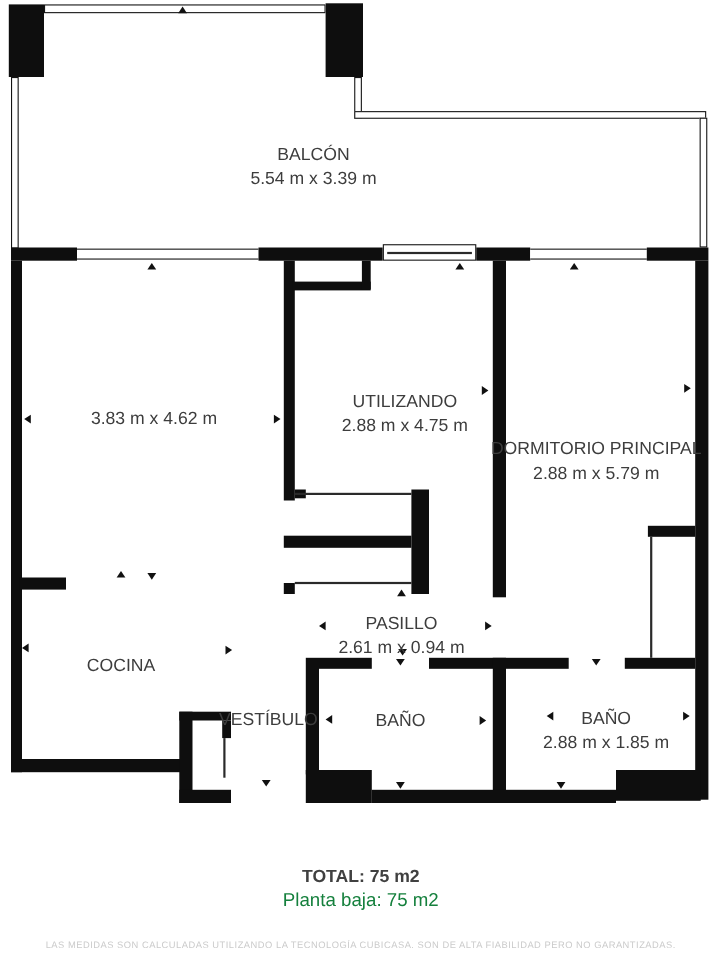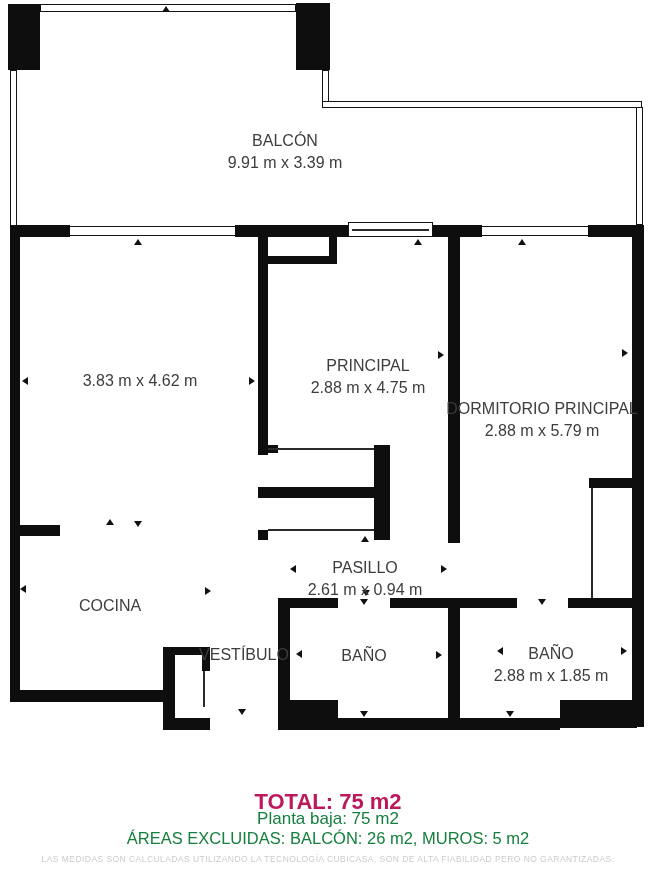--- a/index.html
+++ b/index.html
@@ -13,21 +13,21 @@
   .tri{position:absolute;width:0;height:0;}
   .tri.up{border-left:4px solid transparent;border-right:4px solid transparent;border-bottom:6px solid #111;}
   .tri.down{border-left:4px solid transparent;border-right:4px solid transparent;border-top:6px solid #111;}
   .tri.left{border-top:4px solid transparent;border-bottom:4px solid transparent;border-right:6px solid #111;}
   .tri.right{border-top:4px solid transparent;border-bottom:4px solid transparent;border-left:6px solid #111;}
   .room-label{position:absolute;transform:translateX(-50%);text-align:center;color:#3d3d3d;
               font-size:16px;line-height:22px;white-space:nowrap;z-index:5;}
   .room-label .rname{display:block;}
   .room-label .rdims{display:block;}
   .footer{position:absolute;left:0;width:656px;text-align:center;color:#15803d;}
-  .f-total{top:789px;font-size:22px;font-weight:bold;color:#be185d;}
+  .f-total{top:789px;font-size:16px;font-weight:bold;color:#404040;}
   .f-floor{top:809px;font-size:17px;}
   .f-areas{top:829px;font-size:16.5px;}
   .f-disc{top:854px;font-size:8.5px;letter-spacing:0.45px;color:#cbcbcb;}
 </style>
 </head>
 <body>
 
 <div class="plan">
 
   <div class="w" style="left:8px;top:4px;width:32px;height:66px;"></div>
@@ -105,27 +105,27 @@
   <div class="tri right" style="left:436px;top:651px;"></div>
   <div class="tri left" style="left:497px;top:647px;"></div>
   <div class="tri right" style="left:621px;top:647px;"></div>
   <div class="tri down" style="left:360px;top:599px;"></div>
   <div class="tri down" style="left:538px;top:599px;"></div>
   <div class="tri down" style="left:360px;top:711px;"></div>
   <div class="tri down" style="left:506px;top:711px;"></div>
 
   <div class="room-label" style="left:285px;top:130px;">
     <span class="rname">BALCÓN</span>
-    <span class="rdims">9.91 m x 3.39 m</span>
+    <span class="rdims">5.54 m x 3.39 m</span>
   </div>
   <div class="room-label" style="left:140px;top:370px;">
     <span class="rdims">3.83 m x 4.62 m</span>
   </div>
   <div class="room-label" style="left:368px;top:355px;">
-    <span class="rname">PRINCIPAL</span>
+    <span class="rname">UTILIZANDO</span>
     <span class="rdims">2.88 m x 4.75 m</span>
   </div>
   <div class="room-label" style="left:542px;top:398px;">
     <span class="rname">DORMITORIO PRINCIPAL</span>
     <span class="rdims">2.88 m x 5.79 m</span>
   </div>
   <div class="room-label" style="left:110px;top:595px;">
     <span class="rname">COCINA</span>
   </div>
   <div class="room-label" style="left:365px;top:557px;">
@@ -138,16 +138,15 @@
   <div class="room-label" style="left:364px;top:645px;">
     <span class="rname">BAÑO</span>
   </div>
   <div class="room-label" style="left:551px;top:643px;">
     <span class="rname">BAÑO</span>
     <span class="rdims">2.88 m x 1.85 m</span>
   </div>
 
   <div class="footer f-total">TOTAL: 75 m2</div>
   <div class="footer f-floor">Planta baja: 75 m2</div>
-  <div class="footer f-areas">ÁREAS EXCLUIDAS: BALCÓN: 26 m2, MUROS: 5 m2</div>
   <div class="footer f-disc">LAS MEDIDAS SON CALCULADAS UTILIZANDO LA TECNOLOGÍA CUBICASA. SON DE ALTA FIABILIDAD PERO NO GARANTIZADAS.</div>
 
 </div>
 
 </body></html>

